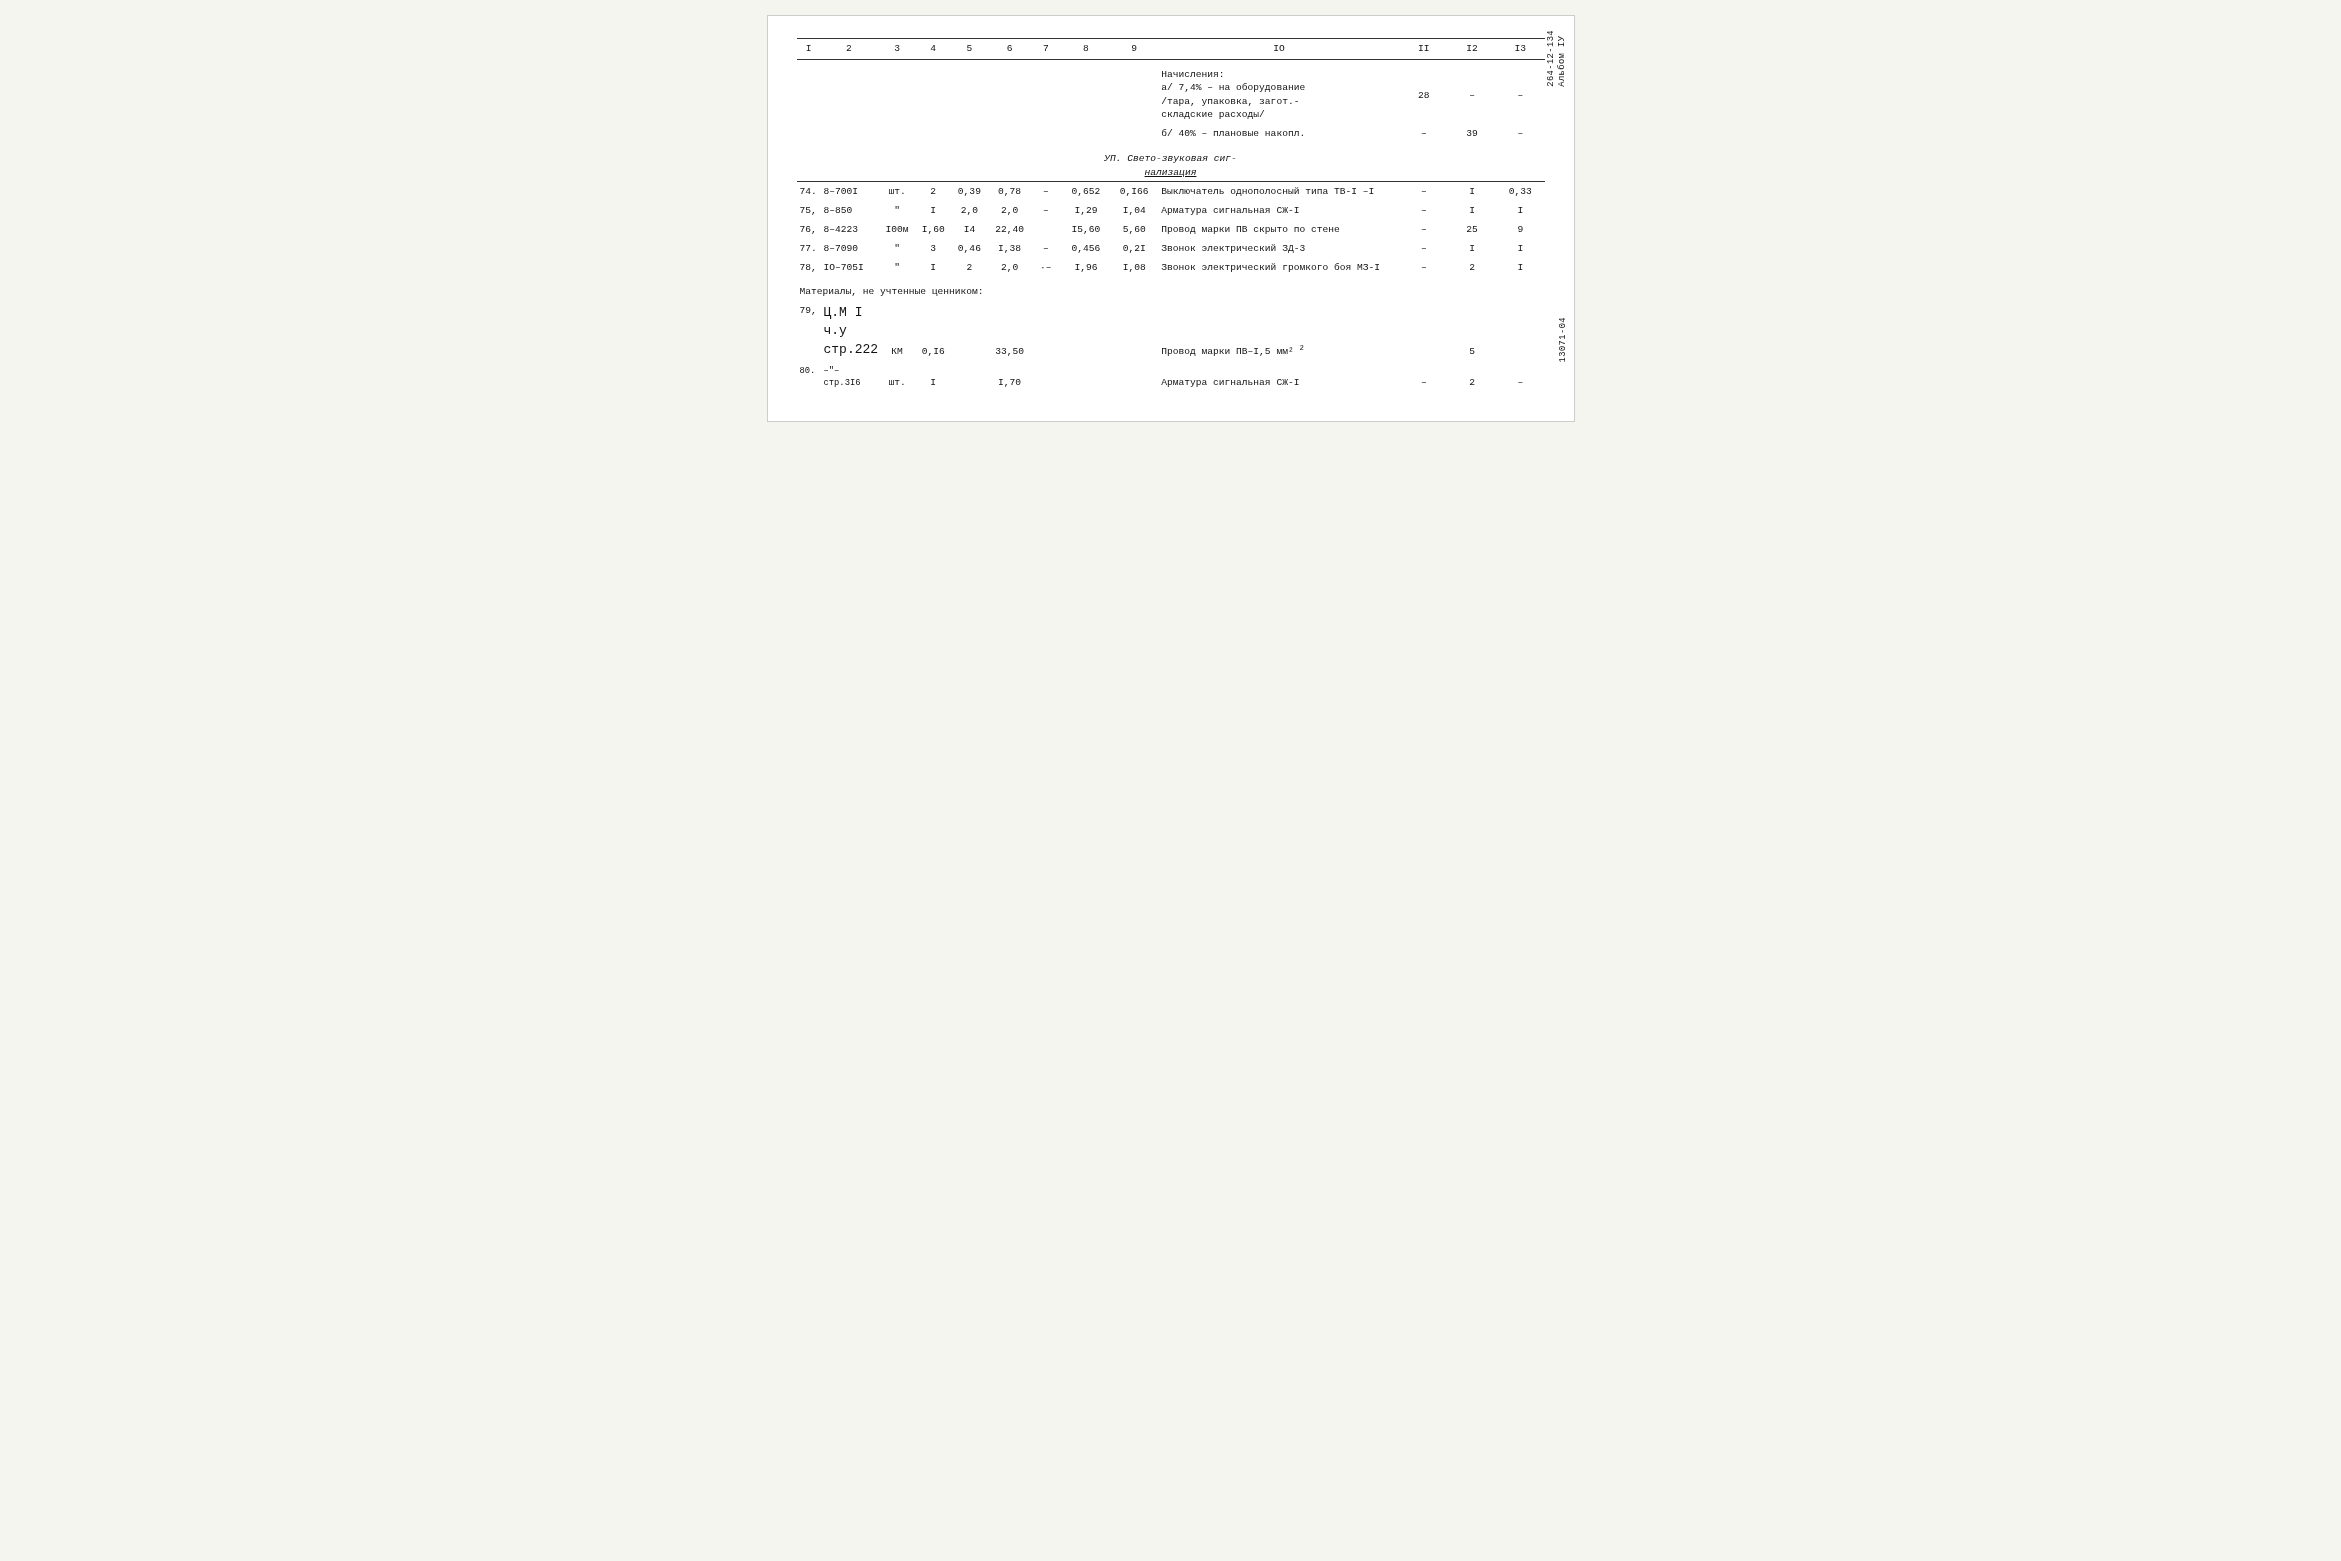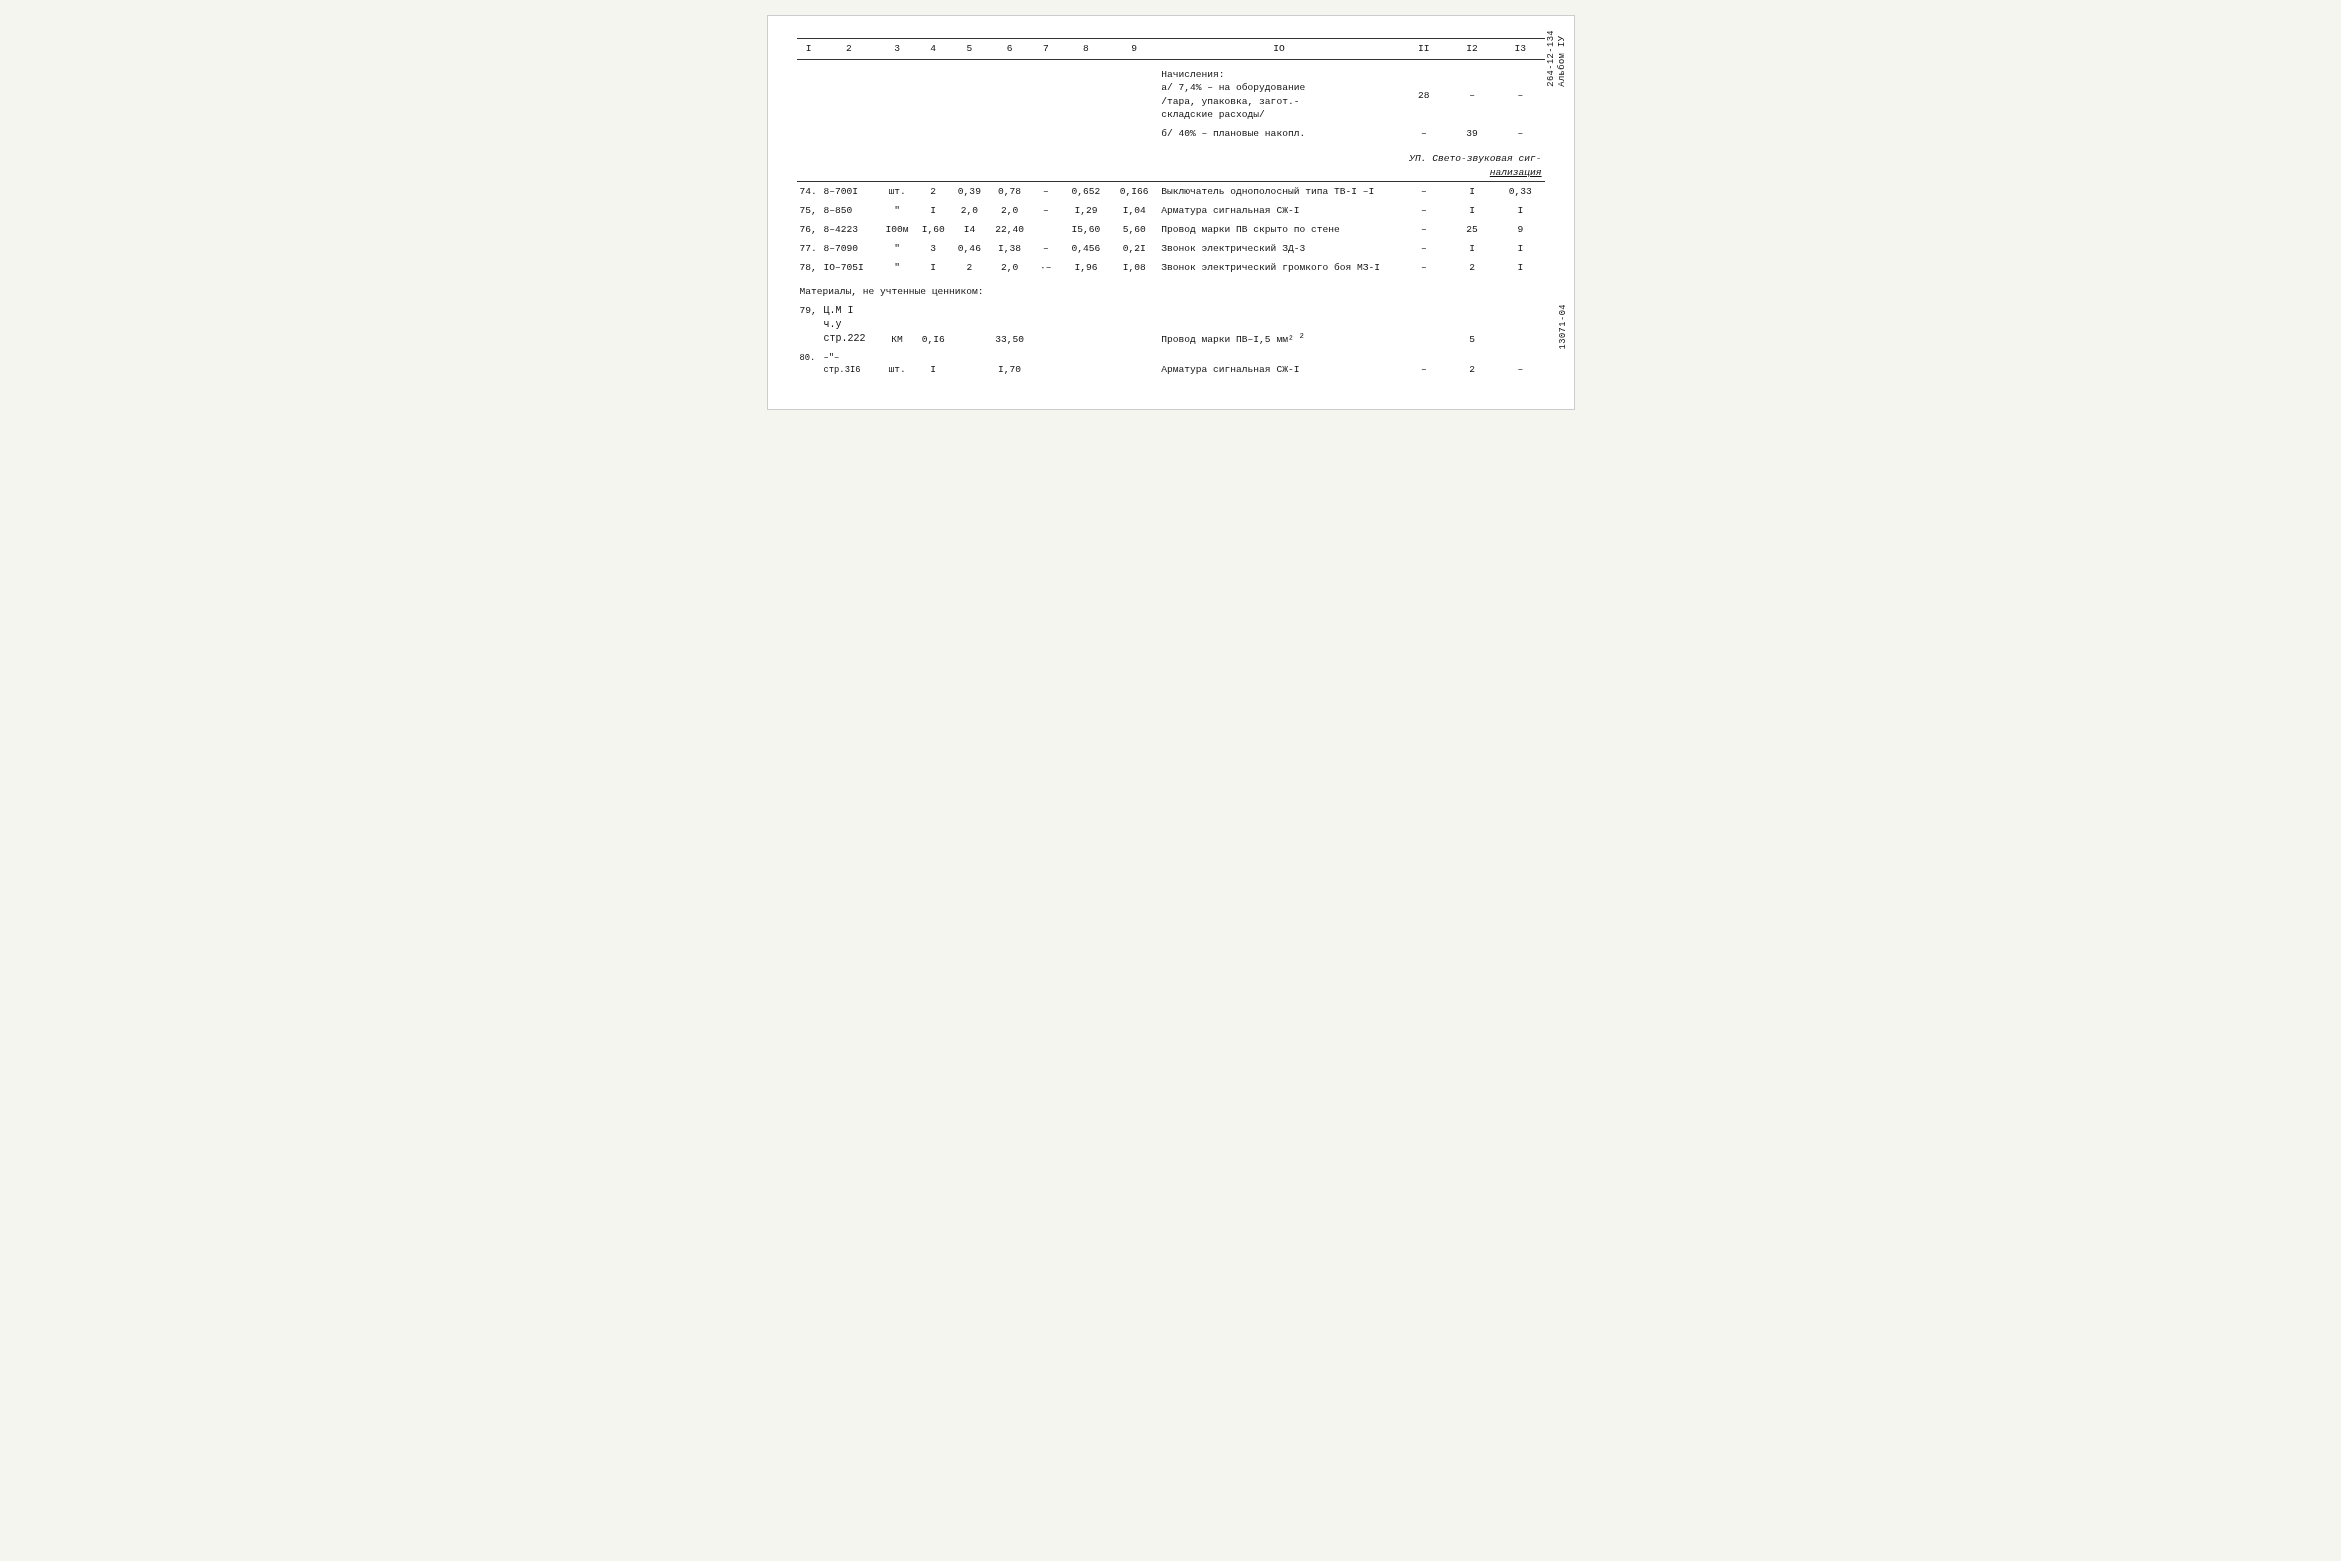--- a/index.html
+++ b/index.html
@@ -155,21 +155,21 @@
         <td></td>
         <td>б/ 40% – плановые накопл.</td>
         <td class="center">–</td>
         <td class="center">39</td>
         <td class="center">–</td>
       </tr>
 
 
 
       <tr>
-        <td colspan="13" style="text-align:right; padding-top:8.8px; padding-bottom:1.5px; font-style:italic;">
+        <td colspan="13" style="text-align:center; padding-top:8.8px; padding-bottom:1.5px; font-style:italic;">
           <span>УП. Свето-звуковая сиг-</span><br>
           <span style="text-decoration:underline;margin-top:20px;">нализация</span>
         </td>
       </tr>
 
       <tr style="border-top:0.7px solid #333;">
         <td>74.</td>
         <td>8–700I</td>
         <td class="center">шт.</td>
         <td class="center">2</td>
@@ -249,21 +249,21 @@
       </tr>
 
       <tr>
         <td colspan="13" style="text-align:left; padding-top:7.3px; padding-bottom:2.9px;">
           <span>Материалы, не учтенные ценником:</span>
         </td>
       </tr>
 
       <tr>
         <td style="vertical-align:top;">79,</td>
-        <td style="font-size:10px; vertical-align:top; line-height:1.4;">
+        <td style="font-size:13px; vertical-align:top; line-height:1.4;">
           <span>Ц.М I</span><br>
           <span>ч.у</span><br>
           <span>стр.222</span>
         </td>
         <td class="center" style="vertical-align:bottom;">КМ</td>
         <td class="center" style="vertical-align:bottom;">0,I6</td>
         <td class="center"></td>
         <td class="center" style="vertical-align:bottom;">33,50</td>
         <td class="center"></td>
         <td class="center"></td>

